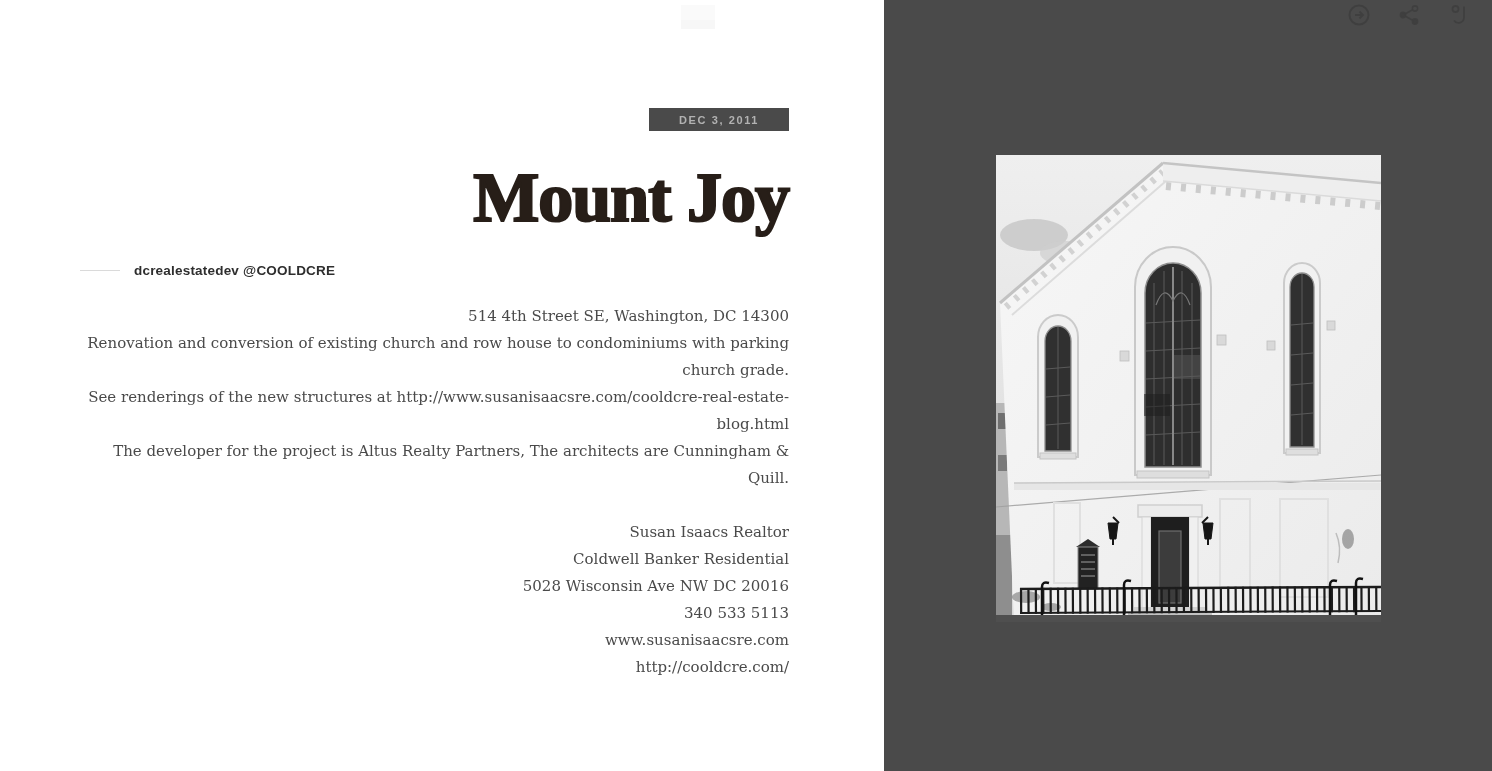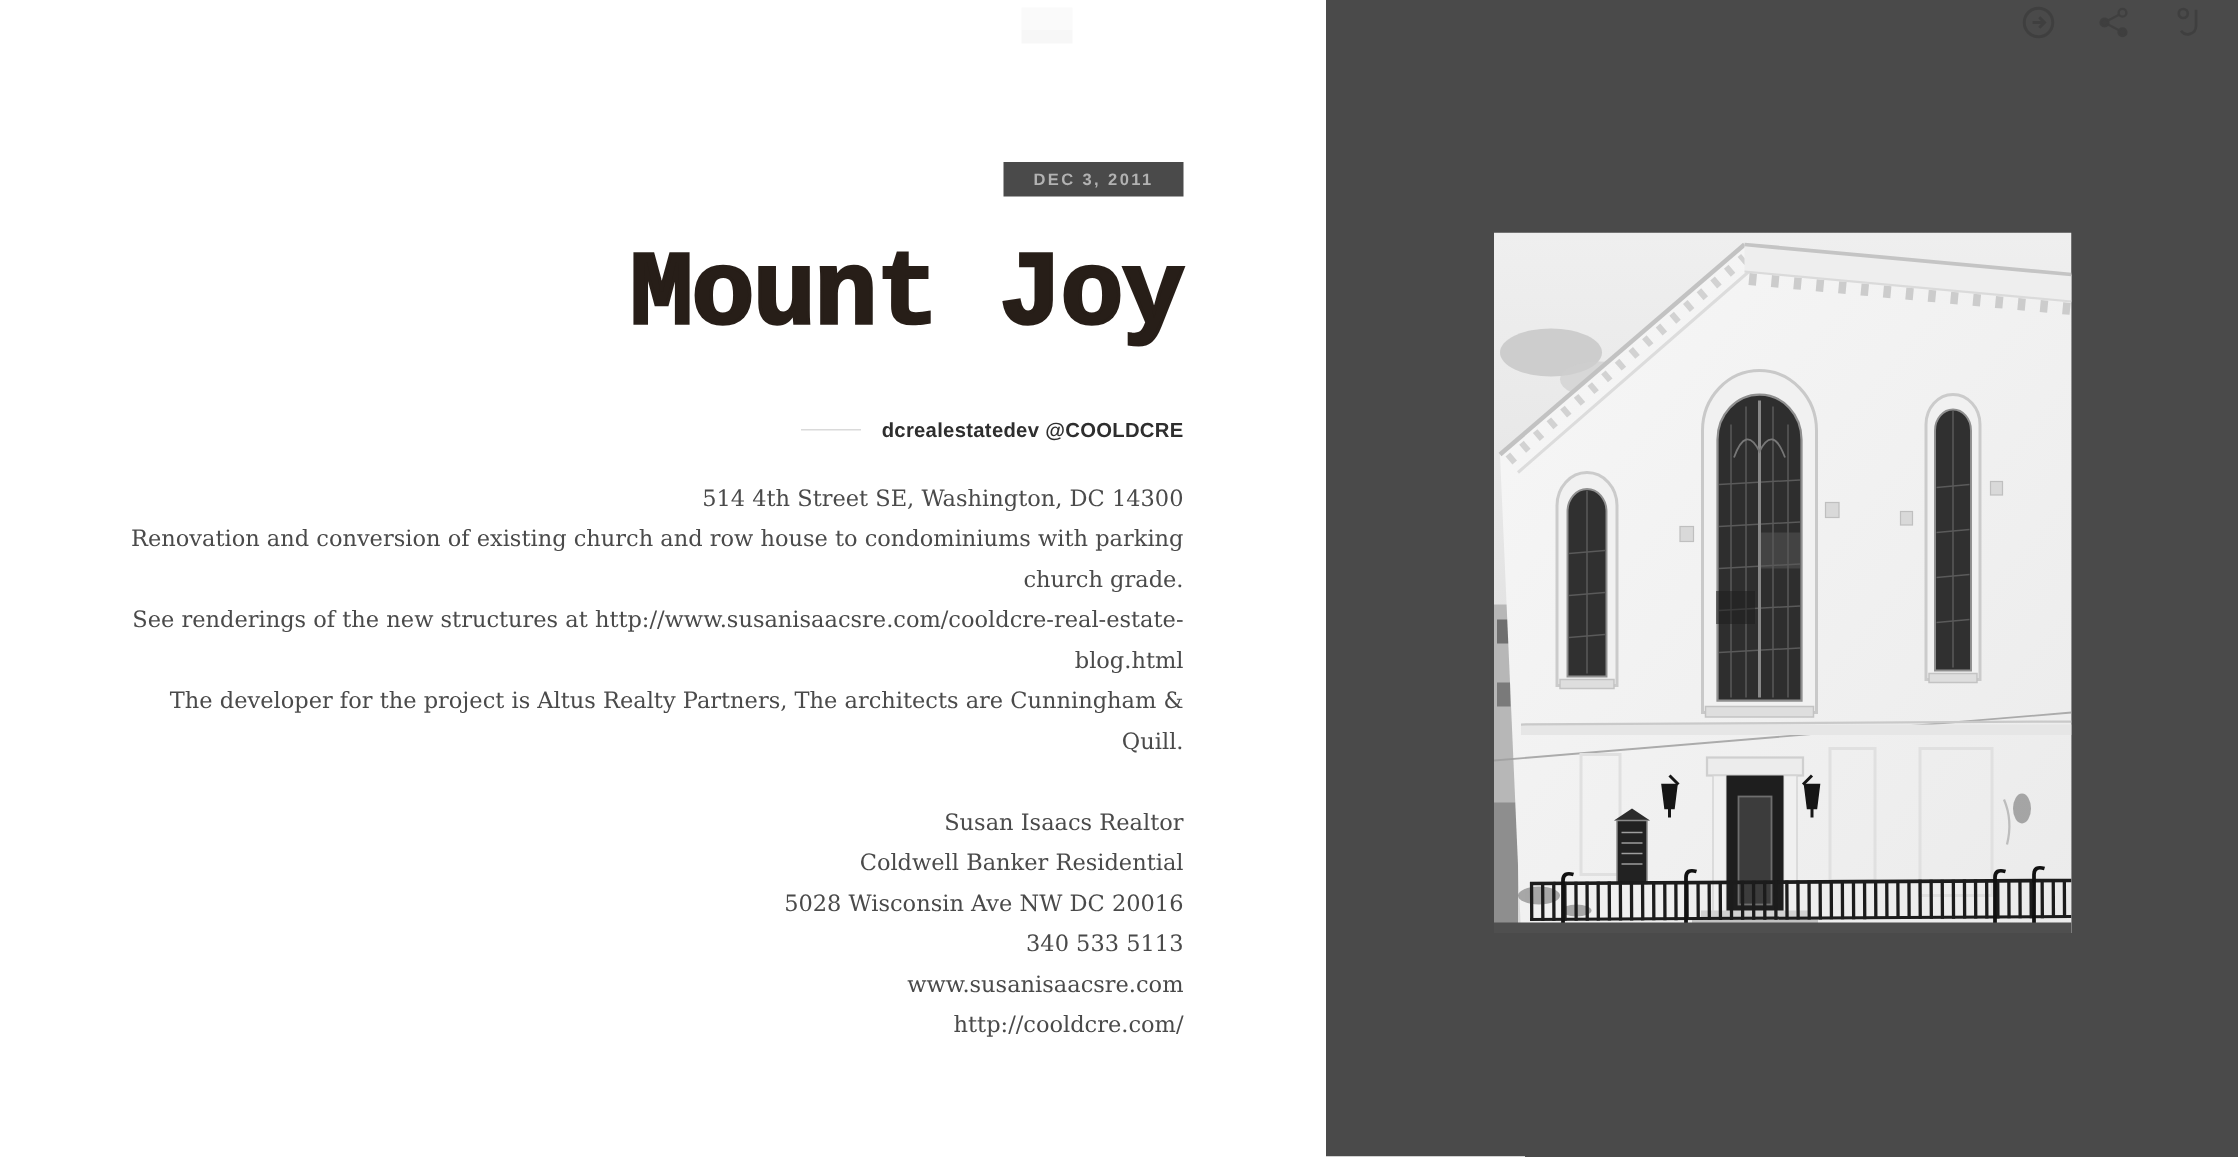--- a/index.html
+++ b/index.html
@@ -17,24 +17,24 @@
   .page{position:relative;width:1492px;height:771px;display:flex;}
 
   
   .content-panel{position:relative;width:884px;height:771px;background:var(--content-bg);flex:0 0 auto;}
   .faint-logo{position:absolute;left:681px;top:5px;width:34px;height:24px;}
   .faint-logo .b1{width:34px;height:15px;background:#fafafa;}
   .faint-logo .b2{width:34px;height:9px;background:#f7f7f7;}
   .post{position:absolute;top:0;left:80px;right:95px;text-align:right;}
   .date-badge{display:inline-block;margin-top:108px;background:var(--badge-bg);color:var(--badge-text-color);
     font-family:"Liberation Sans",sans-serif;font-weight:bold;font-size:11px;letter-spacing:1.6px;
-    padding:6px 20px 5px;cursor:pointer;}
-  .post-title{margin-top:30px;font-family:Liberation Mono, monospace;font-weight:bold;font-size:70px;line-height:74px;
+    padding:6px 30px 5px;cursor:pointer;}
+  .post-title{margin-top:30px;font-family:Liberation Serif, serif;font-weight:bold;font-size:70px;line-height:74px;
     color:var(--title-color);-webkit-text-stroke:2.2px var(--title-color);letter-spacing:-1px;cursor:pointer;}
-  .byline{margin-top:44px;display:flex;justify-content:flex-end;align-items:center;cursor:pointer;}
+  .byline{margin-top:28px;display:flex;justify-content:flex-start;align-items:center;cursor:pointer;}
   .byline-dash{display:inline-block;width:40px;height:1px;background:#dadada;margin-right:14px;}
   .byline-text{font-family:"Liberation Sans",sans-serif;font-weight:bold;font-size:13.5px;color:#2e2e2e;letter-spacing:.2px;}
   .body-block{margin-top:25px;}
   .contact-block{margin-top:27px;}
   .text-line{font-size:15px;line-height:27px;color:var(--body-color);}
 
   
   .media-panel{position:relative;flex:1;height:771px;background:var(--panel-bg);}
   .media-toolbar{position:absolute;top:2px;right:20px;display:flex;gap:24px;}
   .tool-btn{width:26px;height:26px;background:none;border:none;padding:0;cursor:pointer;opacity:.85;}

